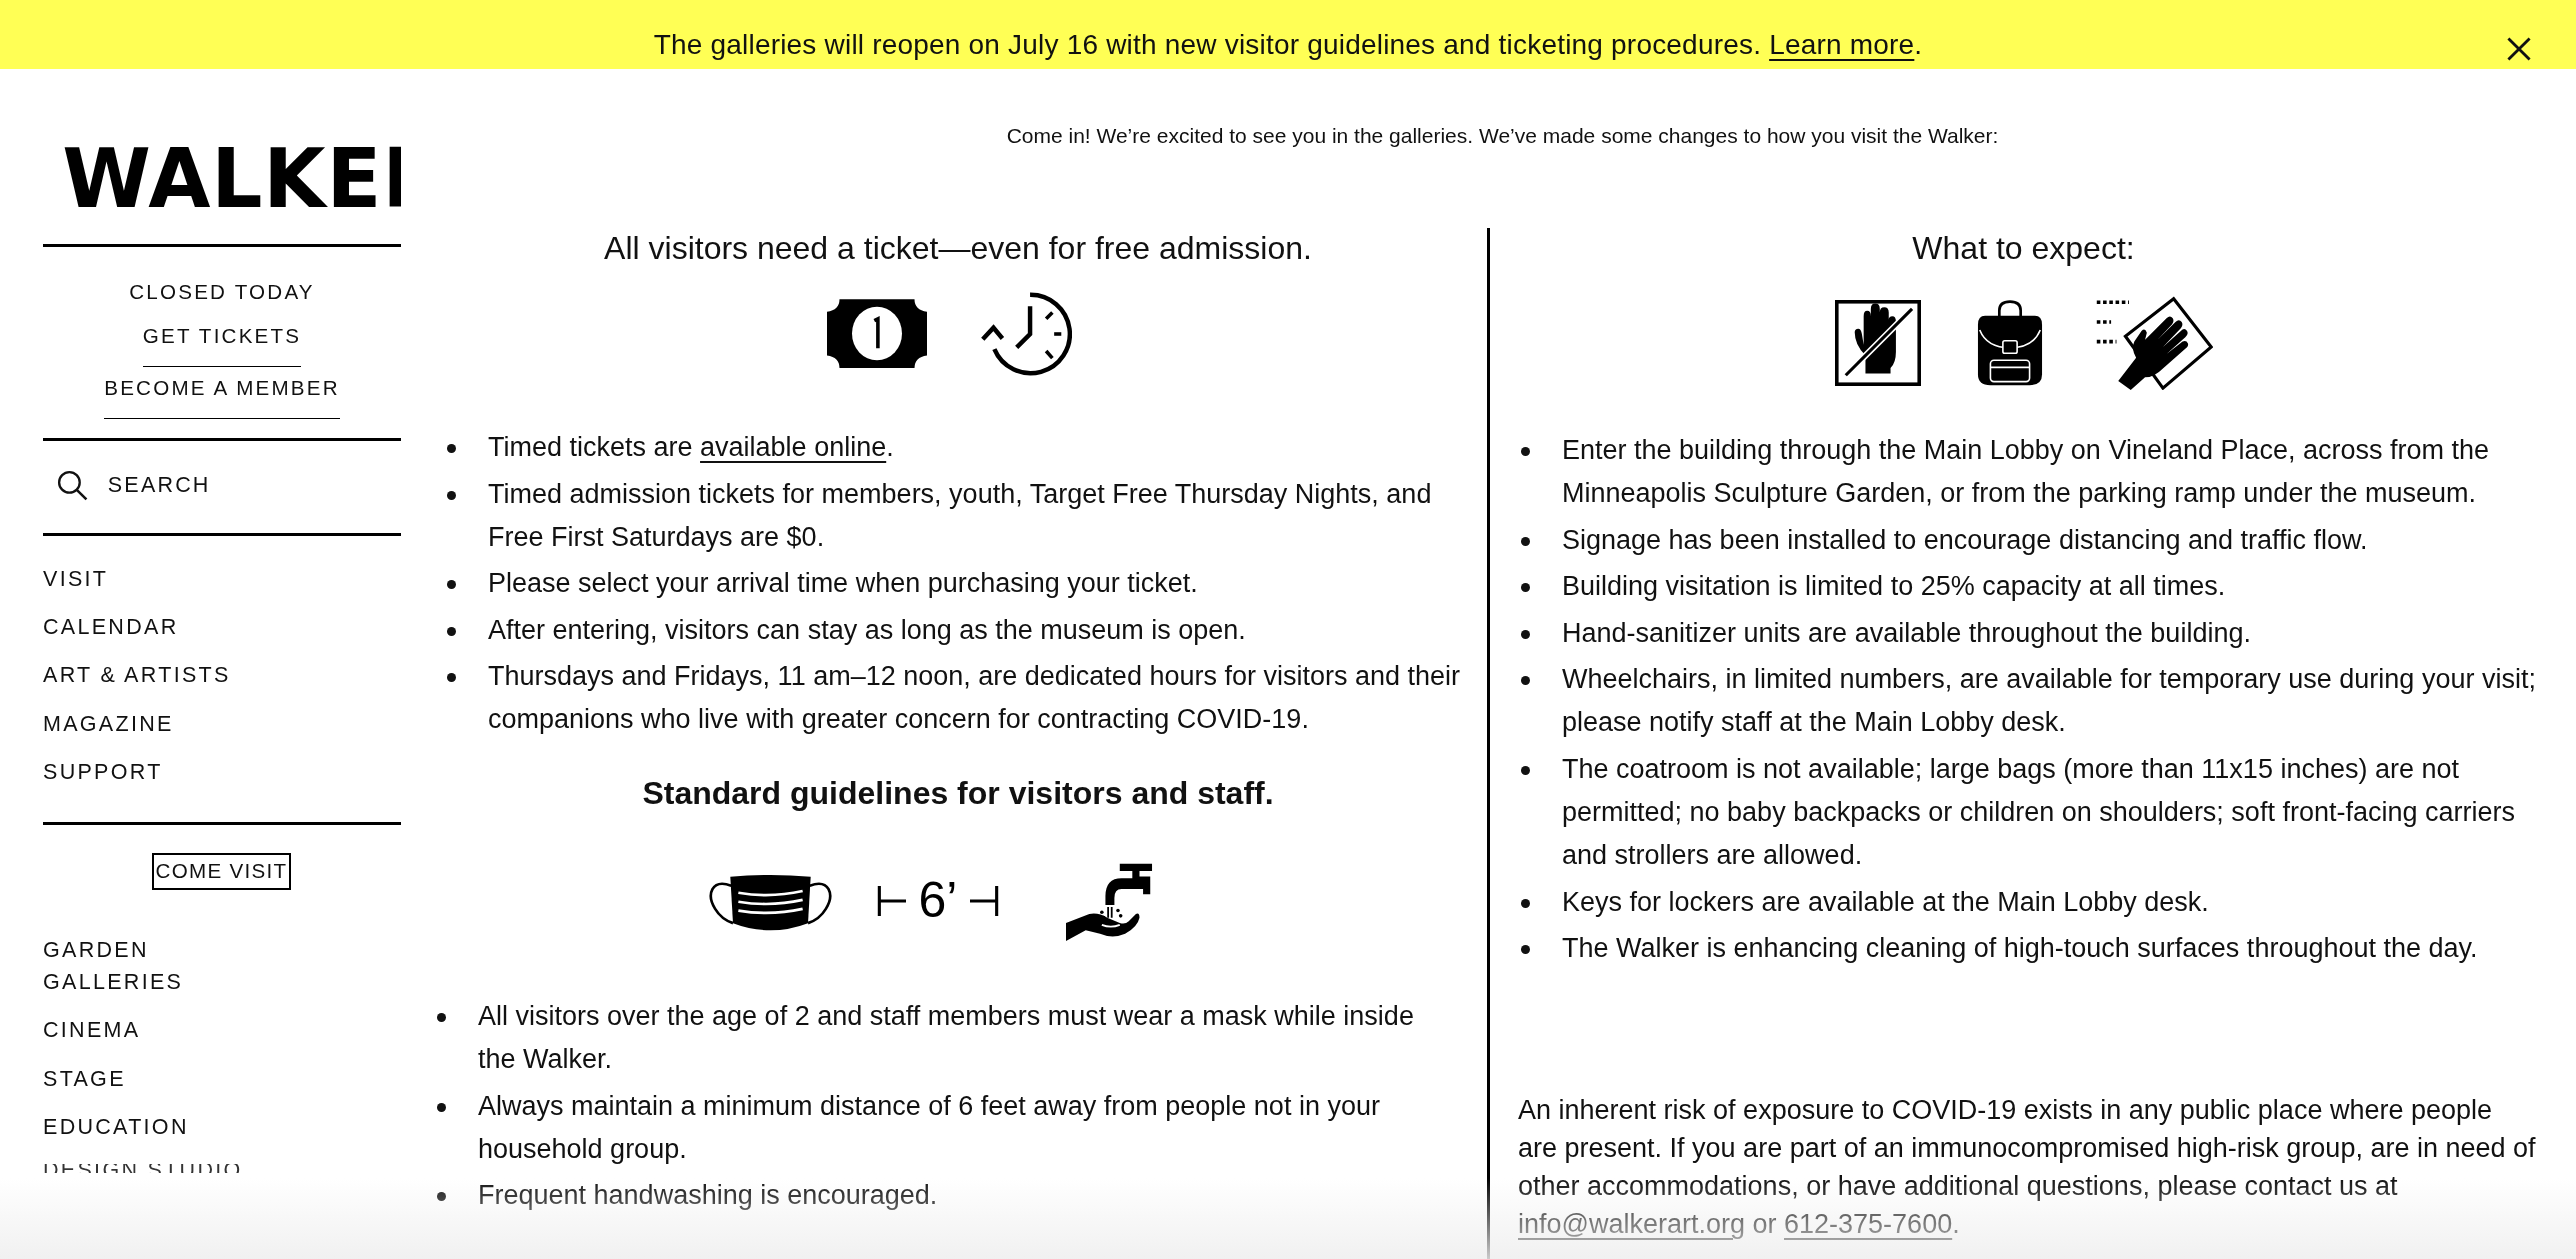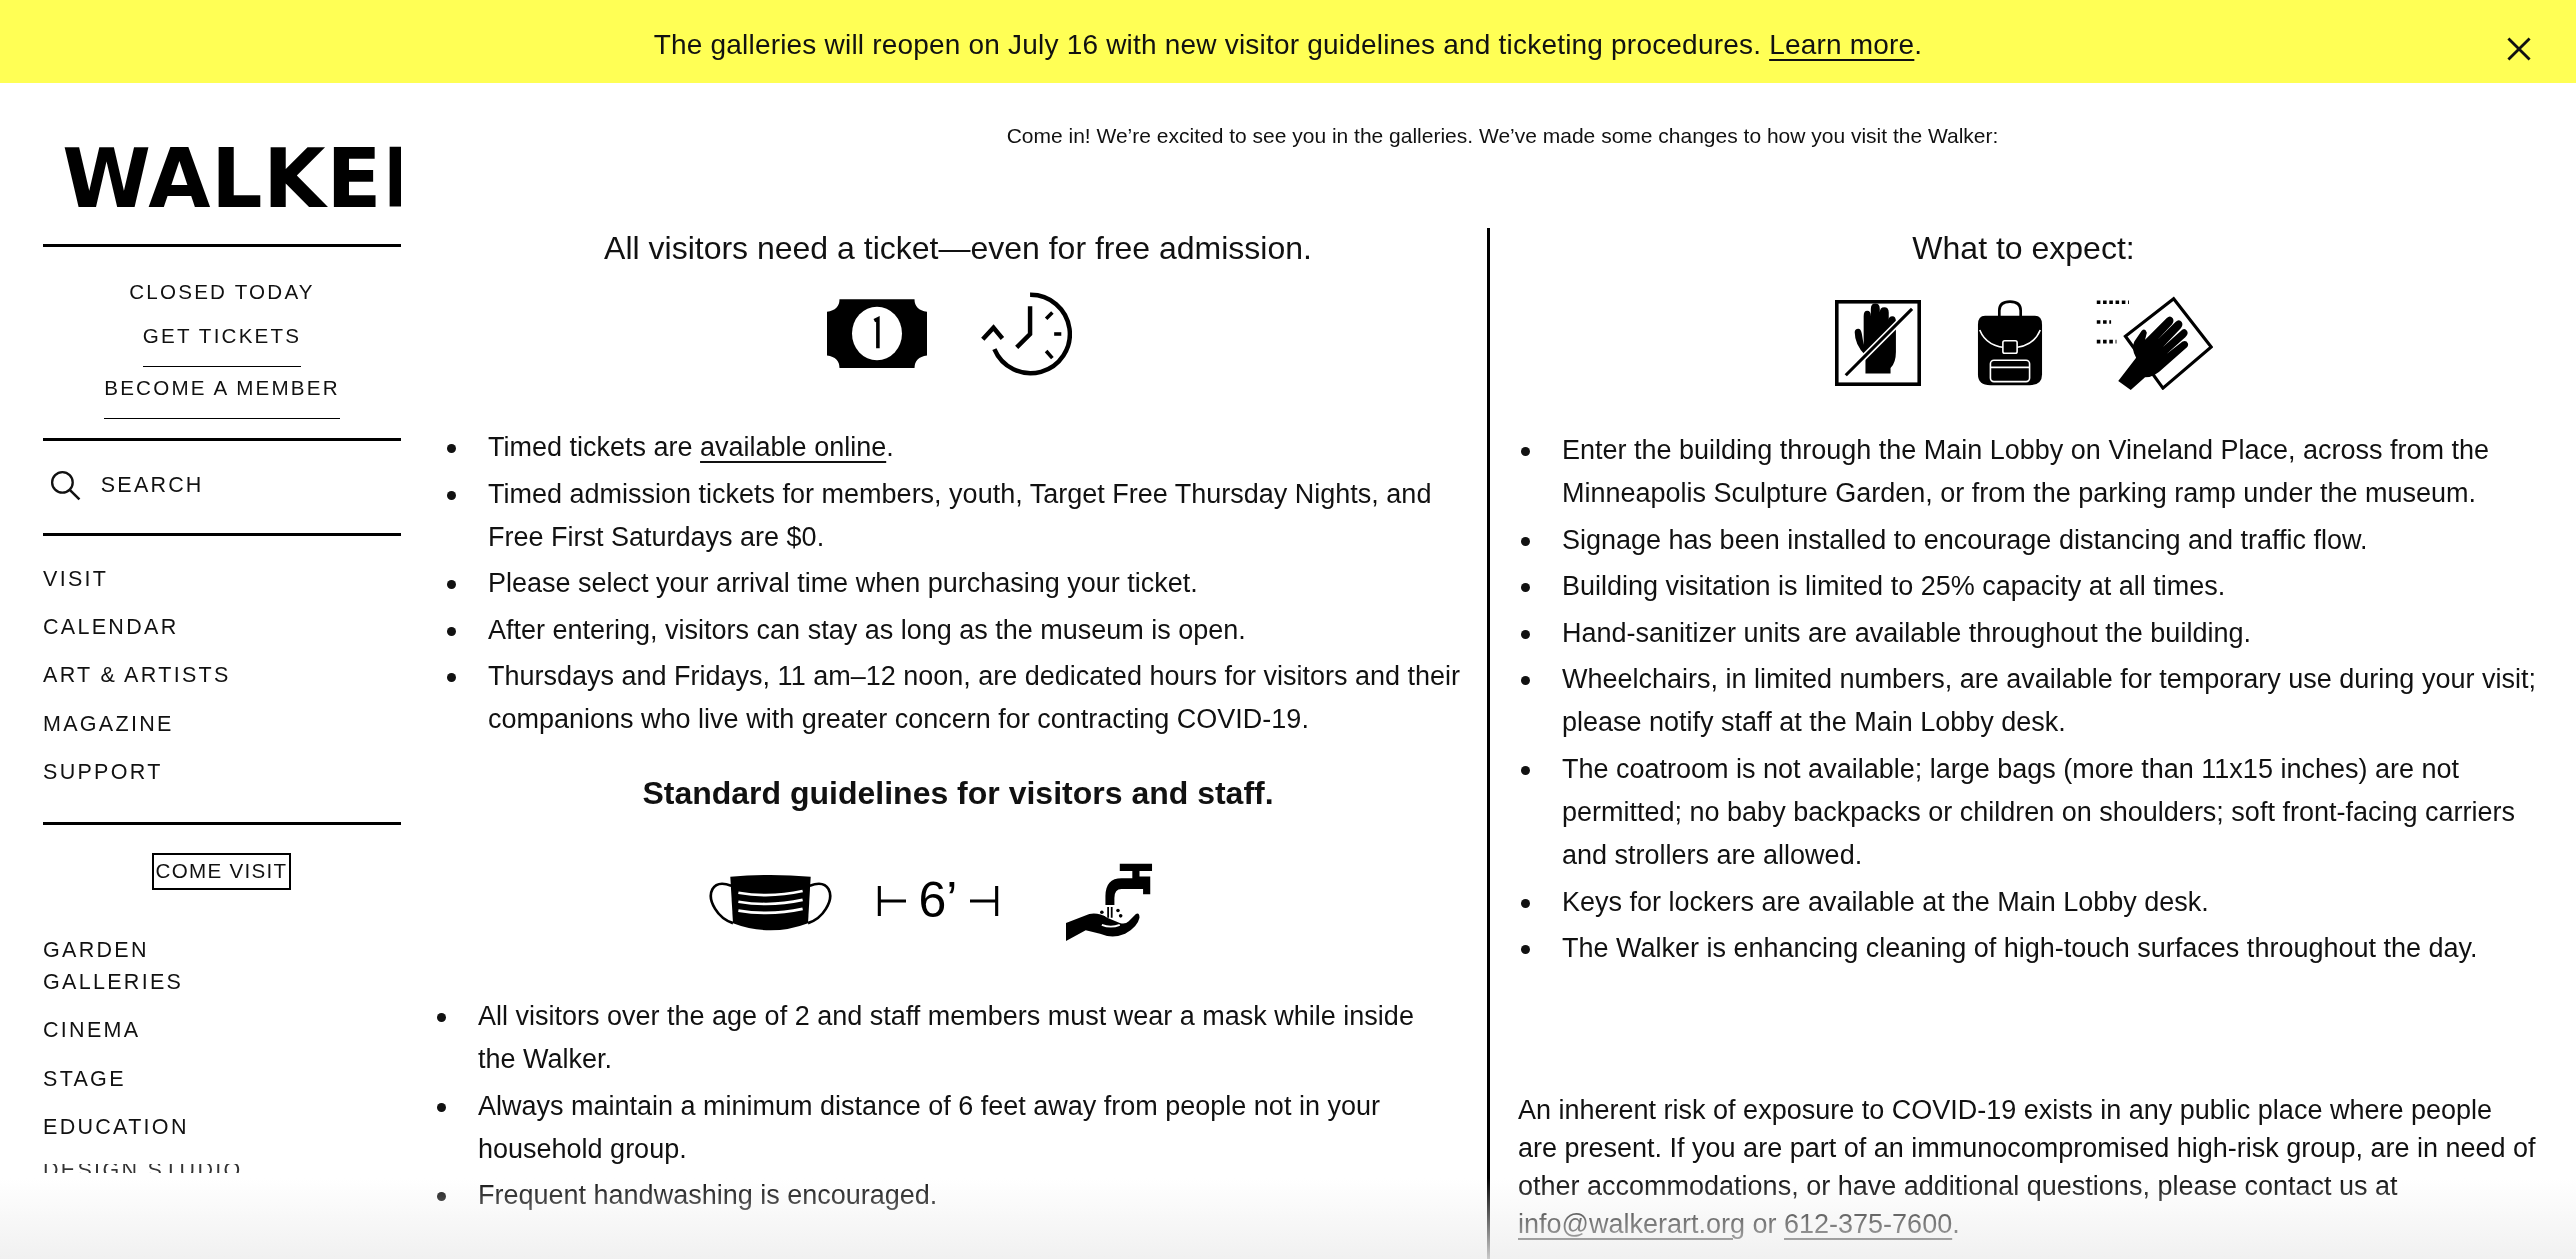--- a/index.html
+++ b/index.html
@@ -1,31 +1,31 @@
 <!DOCTYPE html>
 <html style="font-size:14.3px"><head>
 <meta charset="utf-8">
 <style>
   * { box-sizing: border-box; margin: 0; padding: 0; }
   html, body { width: 2576px; height: 1259px; overflow: hidden; background: #ffffff; }
   body { font-family: "Liberation Sans", "DejaVu Sans", sans-serif; color: #111; position: relative; }
 
   
-  .banner { position: absolute; left: 0; top: 0; width: 2576px; height: 83px; background: #ffff55; }
+  .banner { position: absolute; left: 0; top: 0; width: 2576px; height: 69px; background: #ffff55; }
   .banner-text { position: absolute; left: 0; right: 0; top: 27px; text-align: center; font-size: 28px; line-height: 36px; letter-spacing: 0.2px; color: #111; }
   .banner-text a { color: #111; text-decoration: underline; text-underline-offset: 4.5px; text-decoration-thickness: 1.8px; cursor: pointer; }
   .banner-close { position: absolute; left: 2504px; top: 34px; width: 30px; height: 30px; cursor: pointer; }
 
   
   .sidebar { position: absolute; left: 43px; top: 89px; width: 358px; height: 1170px; overflow: hidden; }
   .logo { position: absolute; left: 16px; top: 47px; width: 326px; text-align: center; font-family: "DejaVu Sans", sans-serif; font-weight: bold; font-size: 82px; line-height: 86px; letter-spacing: 0.9px; color: #000; transform: scaleX(0.98); }
   .rule { position: absolute; left: 0; width: 358px; height: 2.7px; background: #000; }
   .side-center { position: absolute; left: 0; width: 358px; text-align: center; font-size: 20.6px; letter-spacing: 2.2px; text-transform: uppercase; color: #111; }
   .side-center.link span { border-bottom: 1.8px solid #000; padding-bottom: 19px; cursor: pointer; }
-  .search { position: absolute; left: 4px; top: 374px; width: 358px; height: 45px; display: flex; align-items: center; cursor: text; }
+  .search { position: absolute; left: 11px; top: 374px; width: 358px; height: 45px; display: flex; align-items: center; cursor: text; }
   .search svg { width: 34px; height: 34px; margin-left: 1.8px; }
   .search-label { margin-left: 18px; font-size: 21.5px; letter-spacing: 2.2px; color: #111; }
   .nav-item { position: absolute; left: 0; font-size: 21.5px; letter-spacing: 2.3px; text-transform: uppercase; color: #111; line-height: 27px; cursor: pointer; }
   .come-visit { position: absolute; left: 109px; top: 764px; width: 139px; height: 37px; border: 2.7px solid #000; text-align: center; font-size: 20.6px; line-height: 31px; letter-spacing: 1.3px; text-transform: uppercase; cursor: pointer; }
   .clip-item { position: absolute; left: 0; top: 1075px; height: 9px; overflow: hidden; font-size: 21.5px; letter-spacing: 2.3px; line-height: 27px; }
   .clip-item span { display: block; margin-top: -7.2px; opacity: 0.85; }
 
   
   .intro { position: absolute; left: 429px; width: 2147px; top: 118px; text-align: center; font-size: 21px; line-height: 36px; color: #111; }
   .col-divider { position: absolute; left: 1487px; top: 228px; width: 2.7px; height: 1031px; background: #000; }

